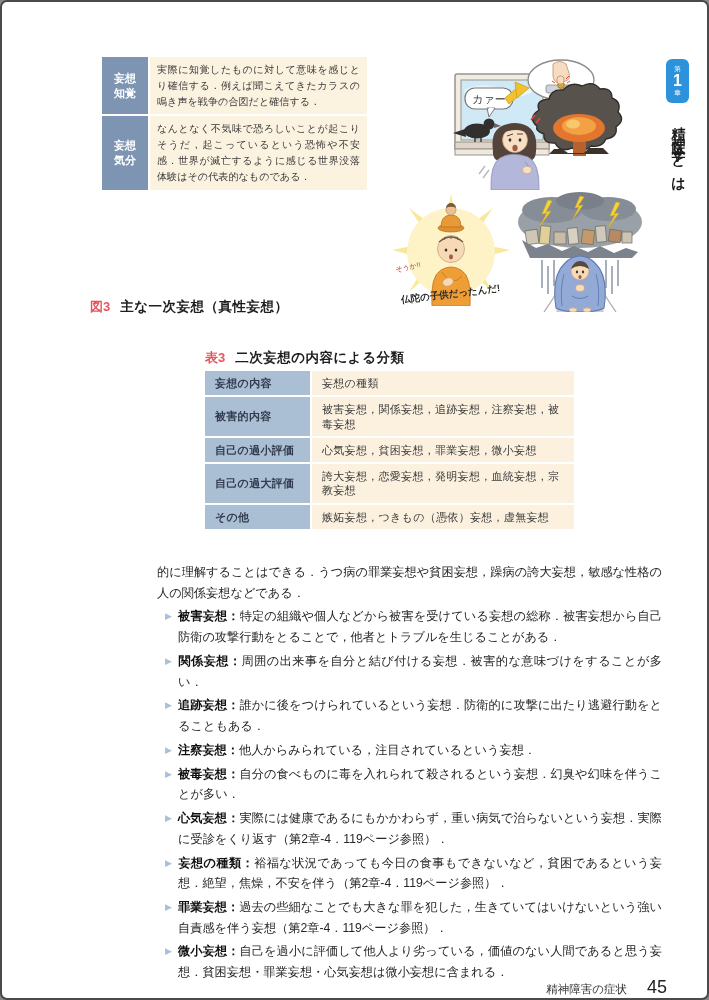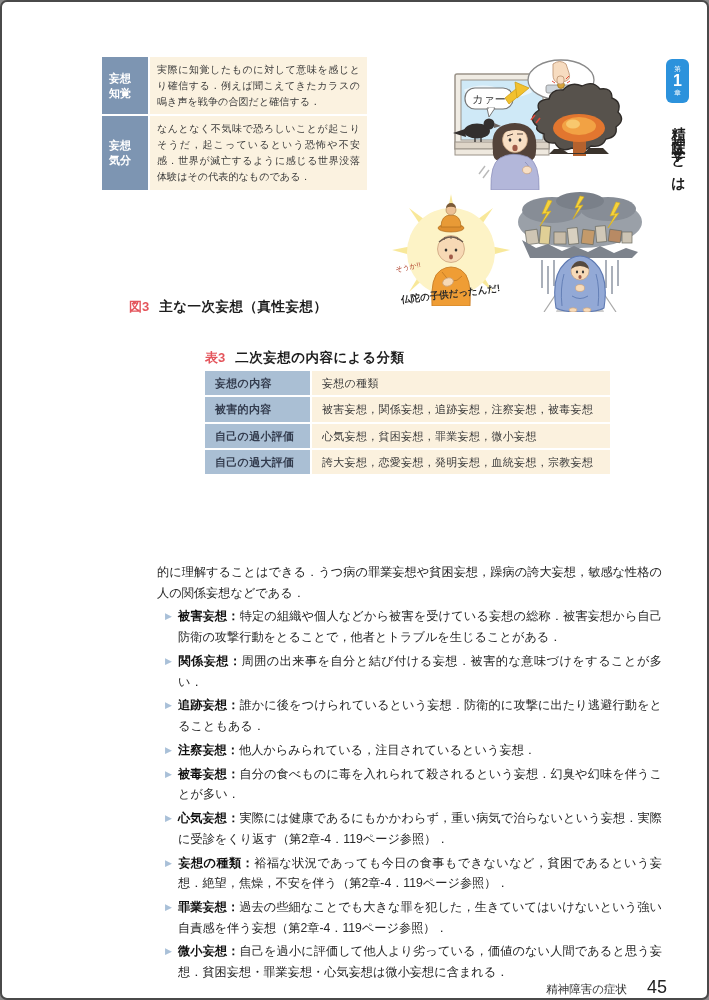--- a/index.html
+++ b/index.html
@@ -6,39 +6,39 @@
   *{box-sizing:border-box;}
   .page{
     position:relative;width:709px;height:1000px;margin:0 auto;
     background:#fff;border:2px solid #4a4a4a;border-radius:7px;overflow:hidden;
     font-family:"Liberation Sans","DejaVu Sans",sans-serif;color:#262626;
   }
   
   .t1{position:absolute;left:100px;top:55px;width:265px;border-collapse:separate;border-spacing:0;}
   .t1 td{vertical-align:middle;}
   .t1 .term{
-    width:46px;background:#7d95b2;color:#ffffff;
+    width:46px;background:#7d95b2;color:#ffffff;text-align:center;
     font-size:11px;font-weight:bold;line-height:1.35;padding:4px 7px;
     word-break:break-all;border-bottom:2px solid #fff;
   }
   .t1 .desc{
     background:#fbf2e0;color:#3a3a3a;font-size:10px;line-height:1.58;
     padding:5px 7px;border-bottom:2px solid #fff;border-left:2px solid #fff;
     text-align:justify;letter-spacing:.1px;
   }
   .t1 tr:last-child td{border-bottom:none;}
   .t1 .term-inner{display:inline-block;width:2.1em;}
   
   .caption{position:absolute;display:flex;align-items:baseline;gap:10px;font-weight:bold;}
   .cap-label{color:#e4555c;font-size:13px;}
   .cap-title{color:#1d1d1d;font-size:13.5px;letter-spacing:.5px;}
-  .fig3-cap{left:88px;top:296px;margin-left:39px;}
+  .fig3-cap{left:88px;top:296px;}
   .tbl3-cap{left:203px;top:347px;}
   
-  .t3{position:absolute;left:203px;top:369px;width:405px;border-collapse:separate;border-spacing:0;}
+  .t3{position:absolute;left:203px;top:369px;width:369px;border-collapse:separate;border-spacing:0;}
   .t3 td{padding:5px 10px;font-size:11px;line-height:1.3;border-bottom:2px solid #fff;vertical-align:middle;}
   .t3 tr:last-child td{border-bottom:none;}
   .t3 .hd{width:105px;background:#aabfd4;color:#333c4e;font-weight:bold;letter-spacing:.3px;}
   .t3 .val{background:#fbf1de;color:#3a3a3a;border-left:2px solid #fff;letter-spacing:.3px;}
   
   .body-text{position:absolute;left:155px;top:524px;width:505px;font-size:12.2px;line-height:1.7;text-align:justify;margin-top:36px;}
   .intro{margin:0 0 3px 0;}
   .blist{margin-left:8px;}
   .bitem{margin:0 0 3px 0;padding-left:13px;text-indent:-13px;}
   .bmark{display:inline-block;width:13px;text-indent:0;color:#a9c0d8;font-size:9px;vertical-align:1px;}
@@ -278,20 +278,24 @@
       <td class="val">被害妄想，関係妄想，追跡妄想，注察妄想，被毒妄想</td>
     </tr>
     <tr>
       <td class="hd">自己の過小評価</td>
       <td class="val">心気妄想，貧困妄想，罪業妄想，微小妄想</td>
     </tr>
     <tr>
       <td class="hd">自己の過大評価</td>
       <td class="val">誇大妄想，恋愛妄想，発明妄想，血統妄想，宗教妄想</td>
     </tr>
+    <tr>
+      <td class="hd">その他</td>
+      <td class="val">嫉妬妄想，つきもの（憑依）妄想，虚無妄想</td>
+    </tr>
   </tbody>
     </table>
 
   <div class="body-text">
     <p class="intro">的に理解することはできる．うつ病の罪業妄想や貧困妄想，躁病の誇大妄想，敏感な性格の人の関係妄想などである．</p>
     <div class="blist">
       <p class="bitem"><span class="bmark">▶</span><span class="bterm">被害妄想</span><span class="bterm">：</span><span>特定の組織や個人などから被害を受けている妄想の総称．被害妄想から自己防衛の攻撃行動をとることで，他者とトラブルを生じることがある．</span></p>
       <p class="bitem"><span class="bmark">▶</span><span class="bterm">関係妄想</span><span class="bterm">：</span><span>周囲の出来事を自分と結び付ける妄想．被害的な意味づけをすることが多い．</span></p>
       <p class="bitem"><span class="bmark">▶</span><span class="bterm">追跡妄想</span><span class="bterm">：</span><span>誰かに後をつけられているという妄想．防衛的に攻撃に出たり逃避行動をとることもある．</span></p>
       <p class="bitem"><span class="bmark">▶</span><span class="bterm">注察妄想</span><span class="bterm">：</span><span>他人からみられている，注目されているという妄想．</span></p>

